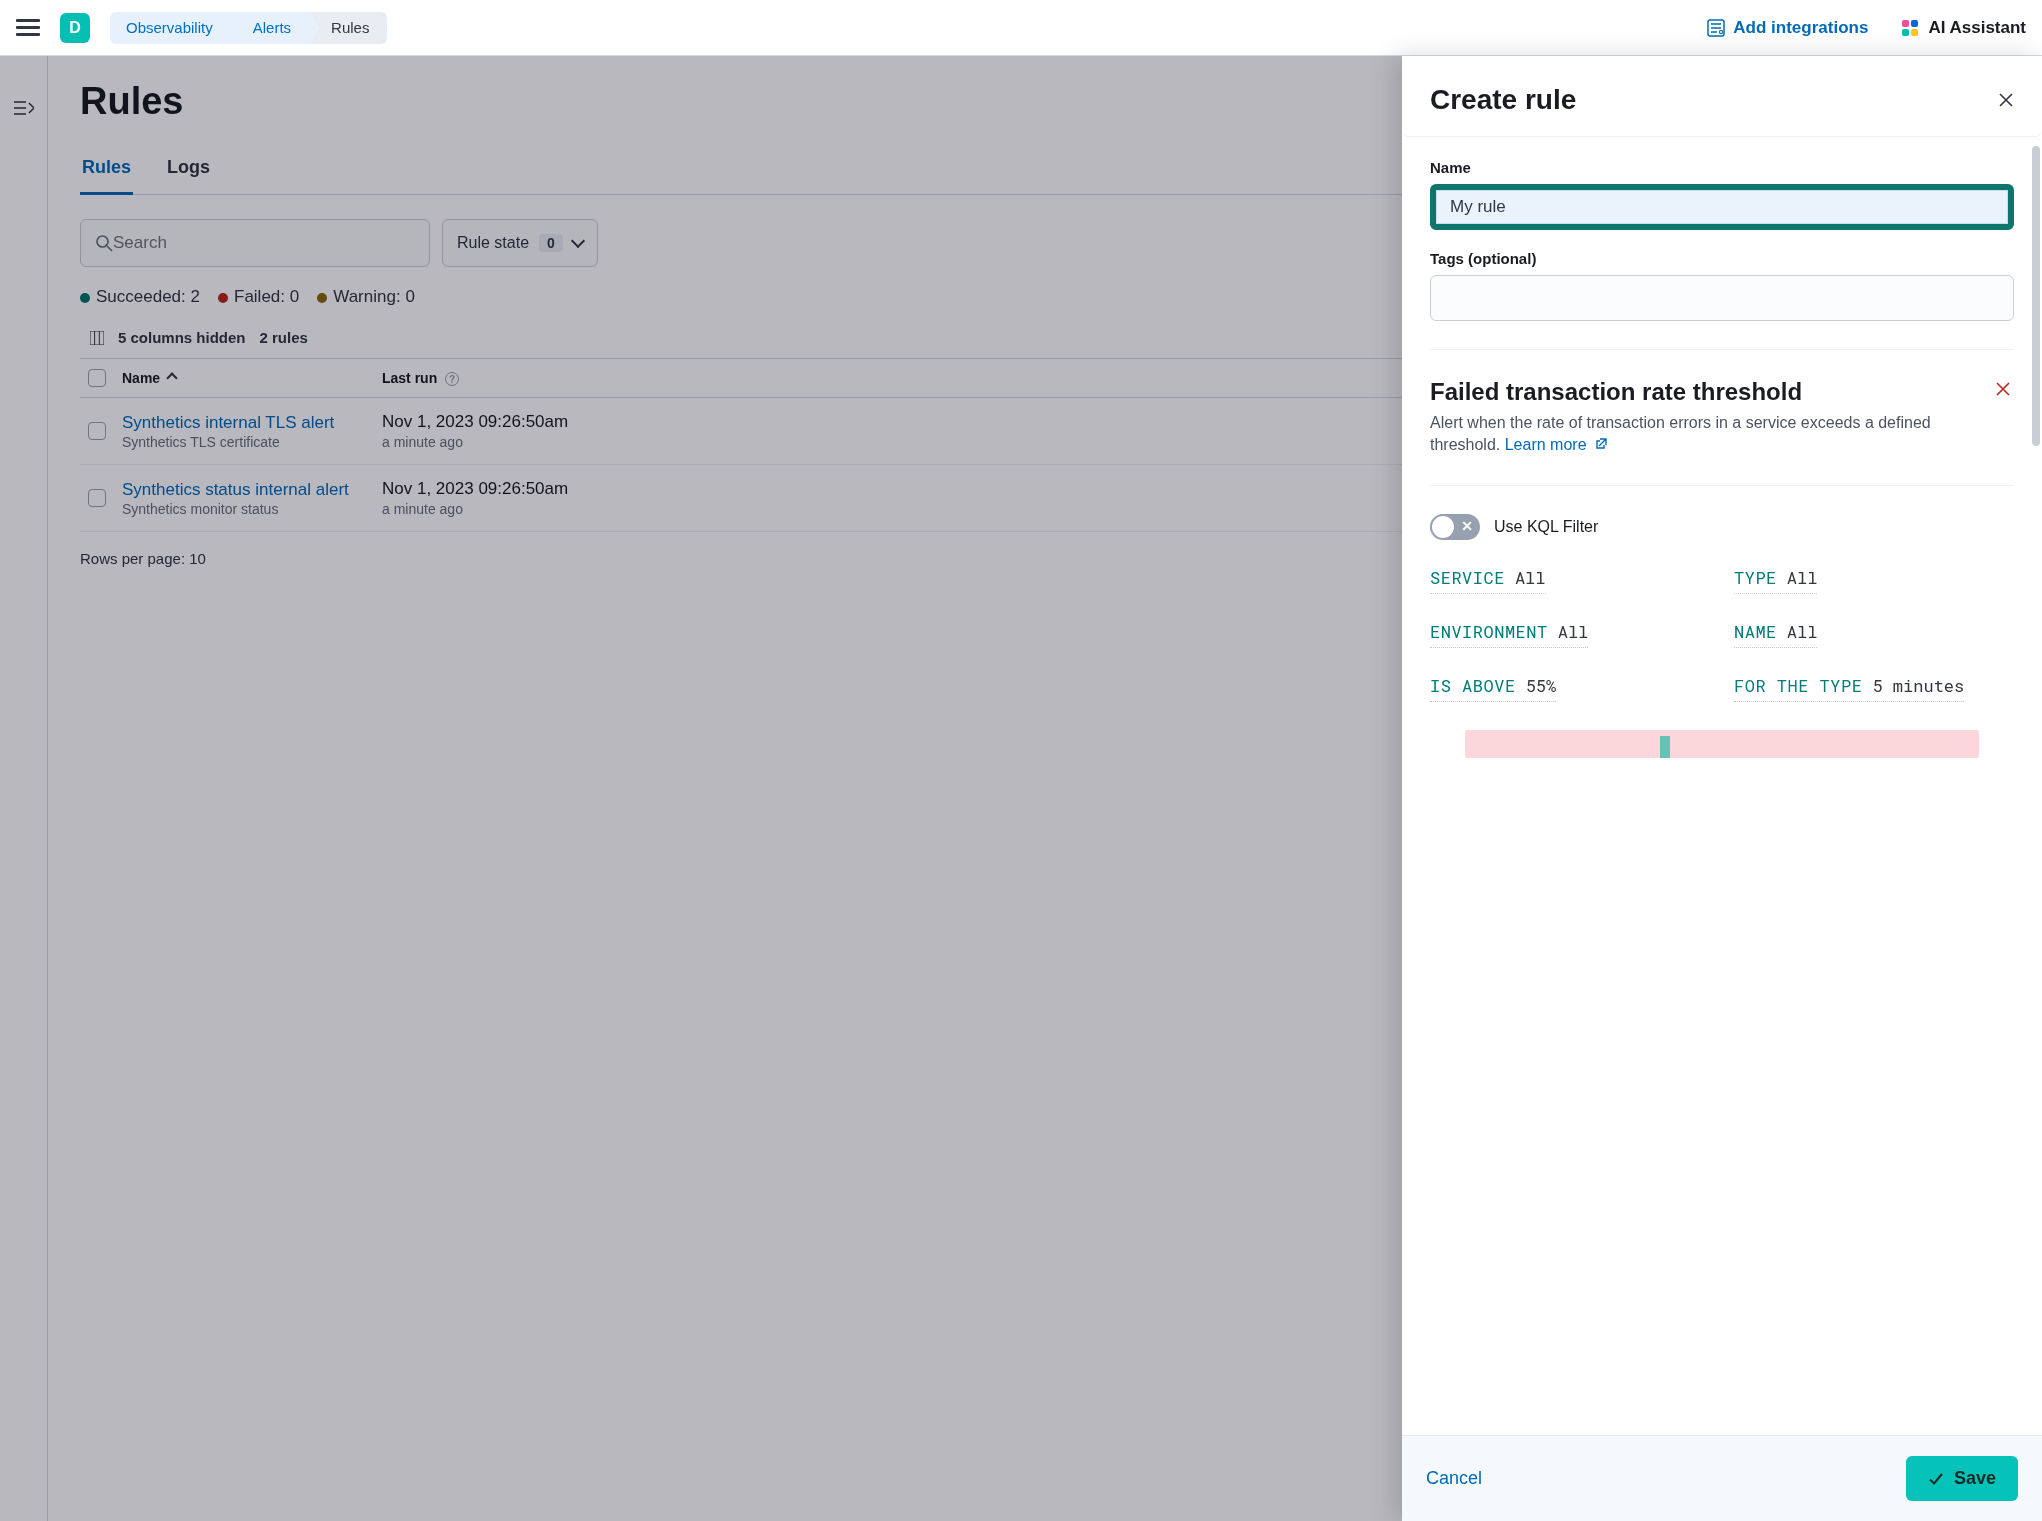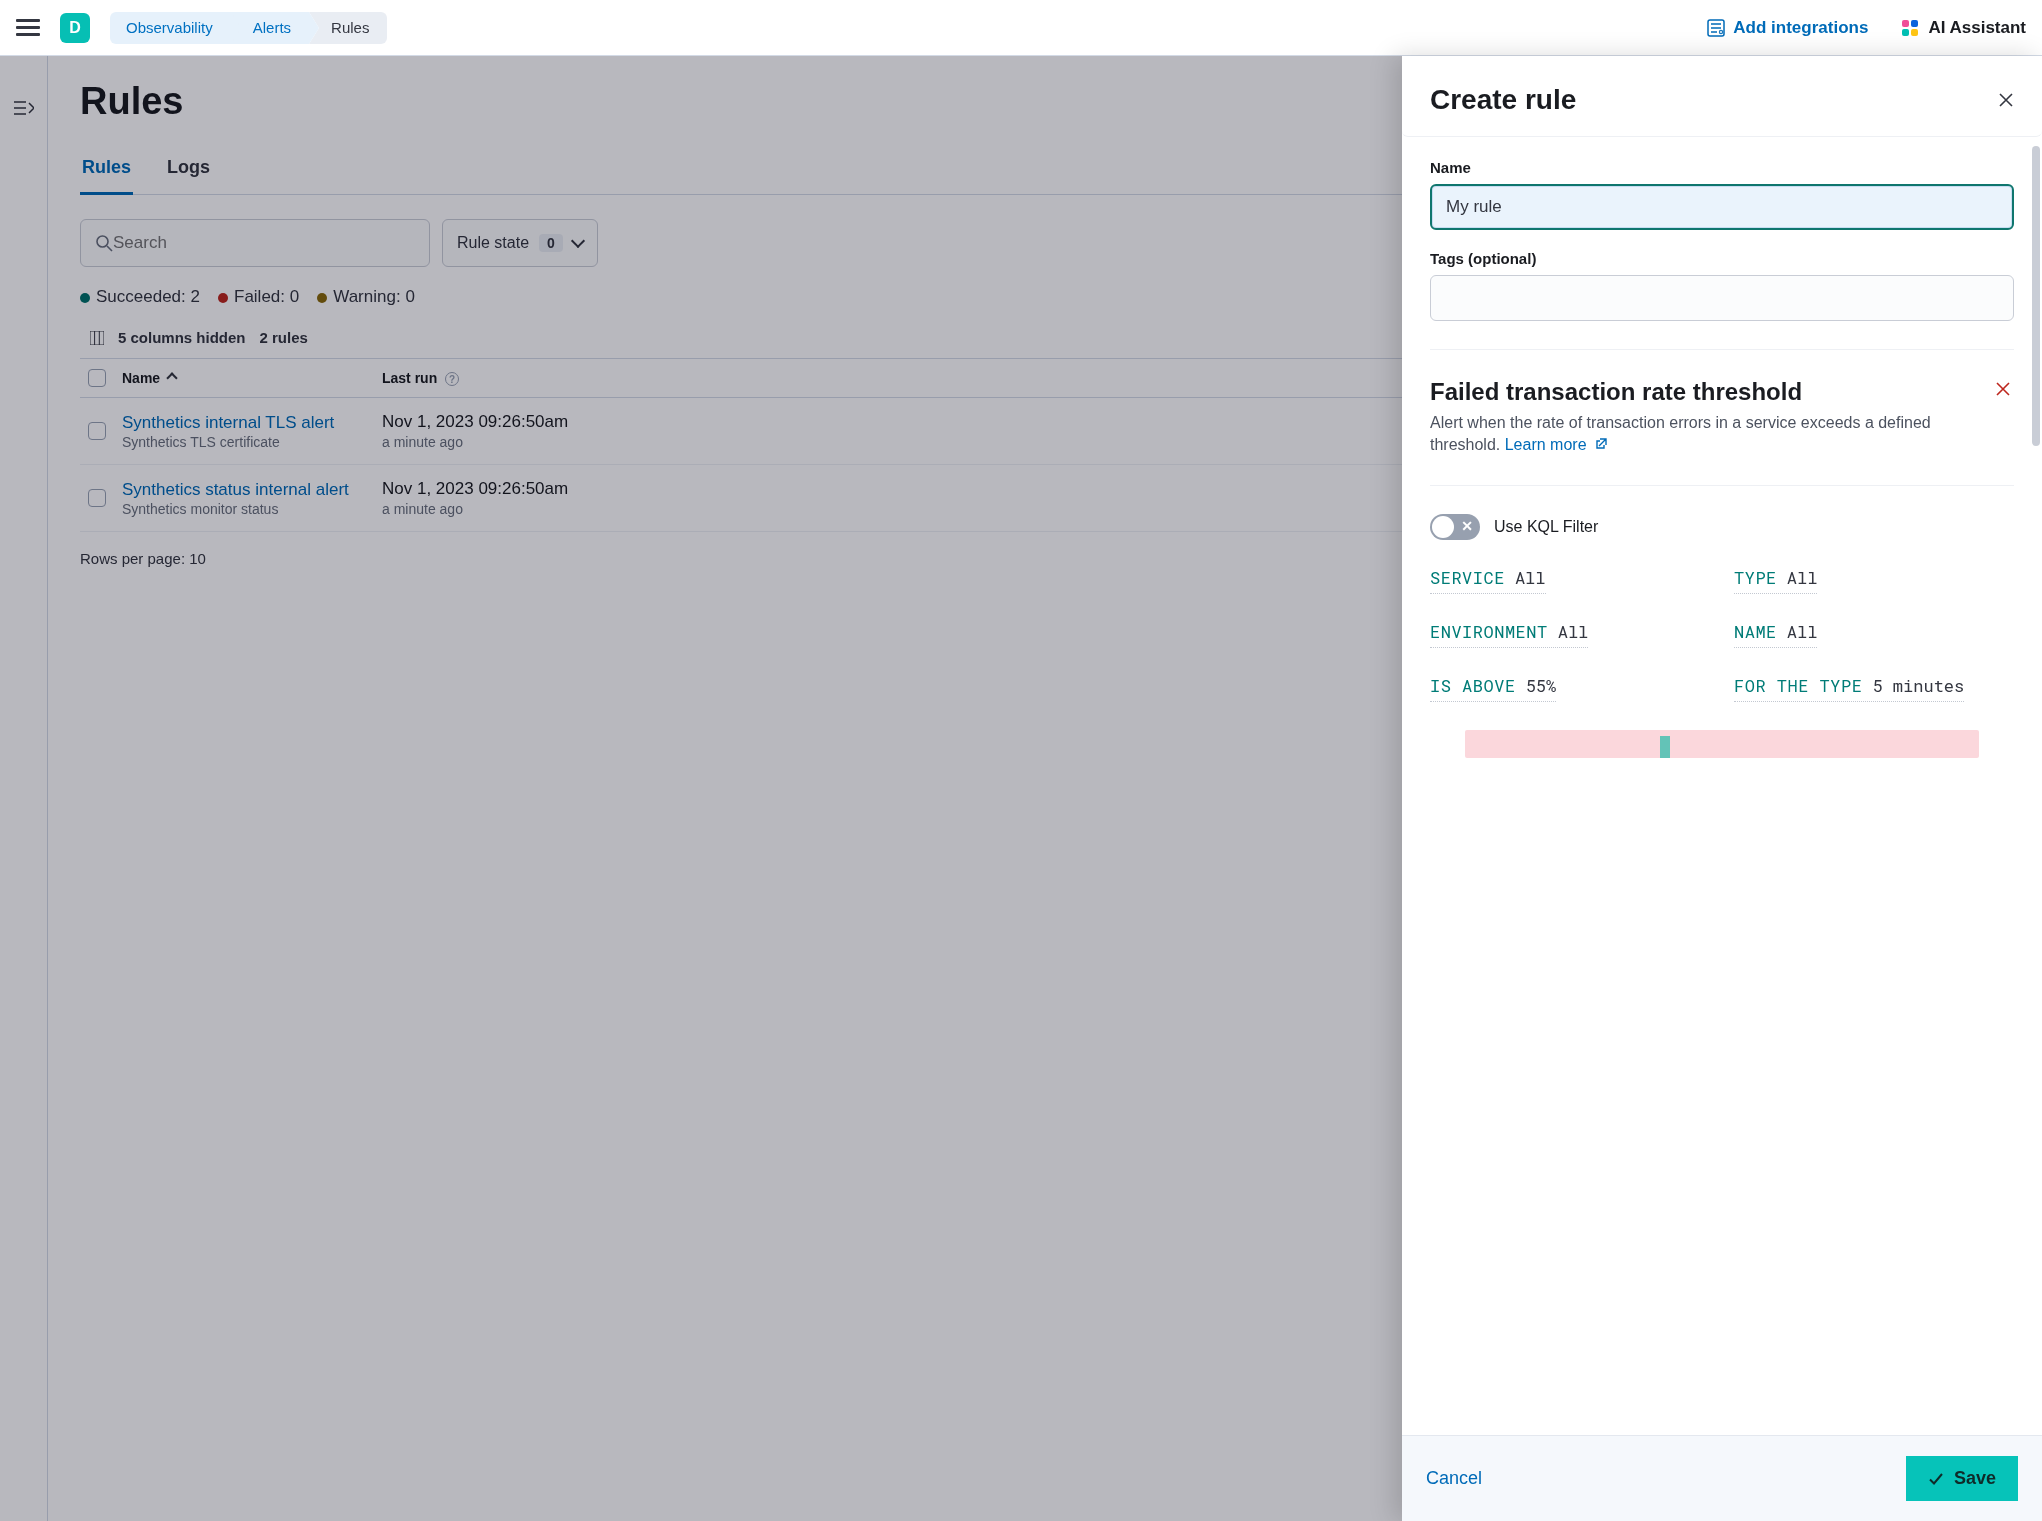--- a/index.html
+++ b/index.html
@@ -119,21 +119,21 @@
     }
     .flyout-header {
       display:flex; align-items:center; justify-content:space-between;
       padding: 28px 28px 20px; border-bottom:1px solid #eef0f4;border-radius:6px;
     }
     .flyout-title { font-size:28px; font-weight:700;}
     .close-x { font-size:20px; color:#343741; cursor:pointer;}
     .flyout-body { flex:1; overflow:auto; padding: 22px 28px;}
     .label { font-size:15px; font-weight:600; margin-bottom:8px;}
     .text-input {
-      width:100%; height:46px; border:2px solid #0f766e; background:#eaf3fc;
+      width:100%; height:46px; border:6px solid #0f766e; background:#eaf3fc;
       border-radius:6px; padding:0 14px; font-size:17px; color:#343741; outline:none;
       box-shadow: inset 0 0 0 1px #c7ddf2;
     }
     .tags-input {
       width:100%; height:46px; border:1px solid #c9cdd6; border-radius:6px; background:#fbfcfd;
       margin-top:8px;
     }
     .section-divider { height:1px; background:#eef0f4; margin:28px 0;}
     .rule-type-head { display:flex; align-items:flex-start; justify-content:space-between;}
     .rule-type-title { font-size:24px; font-weight:700; margin-bottom:6px;}
@@ -161,21 +161,21 @@
     .chart-preview::after{
       content:""; position:absolute; left:38%; top:6px; width:10px; height:22px; background:#63c3b7;
     }
     .flyout-footer {
       display:flex; justify-content:space-between; align-items:center;
       padding: 20px 24px; background:#f5f8fc; border-top:1px solid #e4e8ef;
     }
     .btn-cancel { color:#006bb8; font-size:18px; font-weight:500; cursor:pointer;}
     .btn-save {
       background:#06c3b9; color:#0f2b29; font-size:18px; font-weight:600;
-      border:none; border-radius:0; padding: 12px 22px; display:flex; align-items:center; gap:10px; cursor:pointer;
+      border:none; border-radius:6px; padding: 12px 22px; display:flex; align-items:center; gap:10px; cursor:pointer;
     }
     .chev-down { display:inline-block; width:10px; height:10px; border-right:2px solid #343741; border-bottom:2px solid #343741; transform:rotate(45deg); margin-top:-4px;}
     .sort-arrow { display:inline-block; width:8px; height:8px; border-left:2px solid #343741; border-top:2px solid #343741; transform:rotate(45deg);}
     .info-circle { display:inline-flex; width:14px; height:14px; border:1px solid #98a2b3; border-radius:50%; font-size:10px; align-items:center; justify-content:center; color:#98a2b3; margin-left:4px;}
     .ext-link { display:inline-block; margin-left:4px; }
     svg { display:block; }
   </style>
 </head>
 <body>
 

